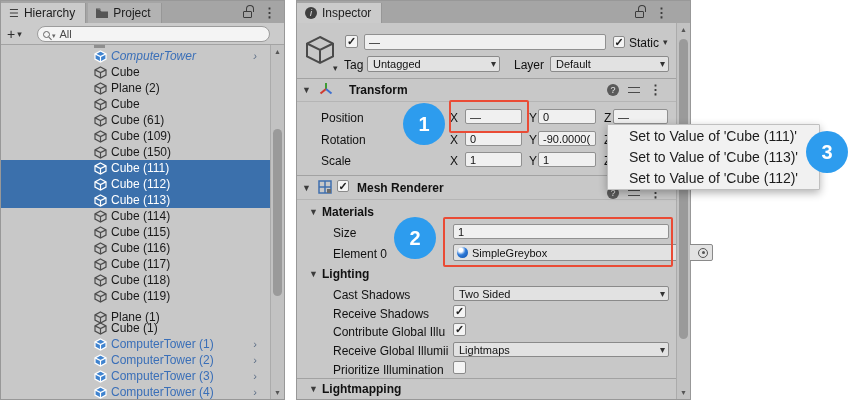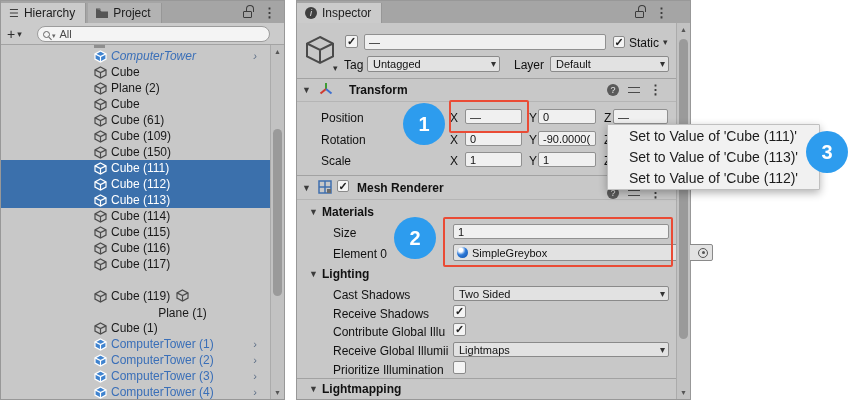--- a/index.html
+++ b/index.html
@@ -195,28 +195,35 @@
    </svg>
         <span class="lbl">Cube (116)</span>
       </div>
       <div class="h-row" style="top: 211px;">
         <svg width="13" height="13" viewBox="0 0 13 13">
      <path d="M6.5 1 L12 3.9 V9.1 L6.5 12 L1 9.1 V3.9 Z" fill="none" stroke="#4c4c4c" stroke-width="1.2"></path>
      <path d="M1 3.9 L6.5 6.6 L12 3.9 M6.5 6.6 V12" fill="none" stroke="#4c4c4c" stroke-width="1.2"></path>
    </svg>
         <span class="lbl">Cube (117)</span>
       </div>
+      <div class="h-row" style="top: 227px;">
+        <svg width="13" height="13" viewBox="0 0 13 13">
+     <path d="M6.5 1 L12 3.9 V9.1 L6.5 12 L1 9.1 V3.9 Z" fill="none" stroke="#4c4c4c" stroke-width="1.2"></path>
+     <path d="M1 3.9 L6.5 6.6 L12 3.9 M6.5 6.6 V12" fill="none" stroke="#4c4c4c" stroke-width="1.2"></path>
+   </svg>
+        <span class="lbl">Cube (118)</span>
+      </div>
       <div class="h-row" style="top: 243px;">
         <svg width="13" height="13" viewBox="0 0 13 13">
      <path d="M6.5 1 L12 3.9 V9.1 L6.5 12 L1 9.1 V3.9 Z" fill="none" stroke="#4c4c4c" stroke-width="1.2"></path>
      <path d="M1 3.9 L6.5 6.6 L12 3.9 M6.5 6.6 V12" fill="none" stroke="#4c4c4c" stroke-width="1.2"></path>
    </svg>
         <span class="lbl">Cube (119)</span>
       </div>
-      <div class="h-row" style="top: 244px; flex-direction: column;">
+      <div class="h-row" style="top: 264px;">
         <svg width="13" height="13" viewBox="0 0 13 13">
      <path d="M6.5 1 L12 3.9 V9.1 L6.5 12 L1 9.1 V3.9 Z" fill="none" stroke="#4c4c4c" stroke-width="1.2"></path>
      <path d="M1 3.9 L6.5 6.6 L12 3.9 M6.5 6.6 V12" fill="none" stroke="#4c4c4c" stroke-width="1.2"></path>
    </svg>
         <span class="lbl">Plane (1)</span>
       </div>
       <div class="h-row" style="top: 275px;">
         <svg width="13" height="13" viewBox="0 0 13 13">
      <path d="M6.5 1 L12 3.9 V9.1 L6.5 12 L1 9.1 V3.9 Z" fill="none" stroke="#4c4c4c" stroke-width="1.2"></path>
      <path d="M1 3.9 L6.5 6.6 L12 3.9 M6.5 6.6 V12" fill="none" stroke="#4c4c4c" stroke-width="1.2"></path>

